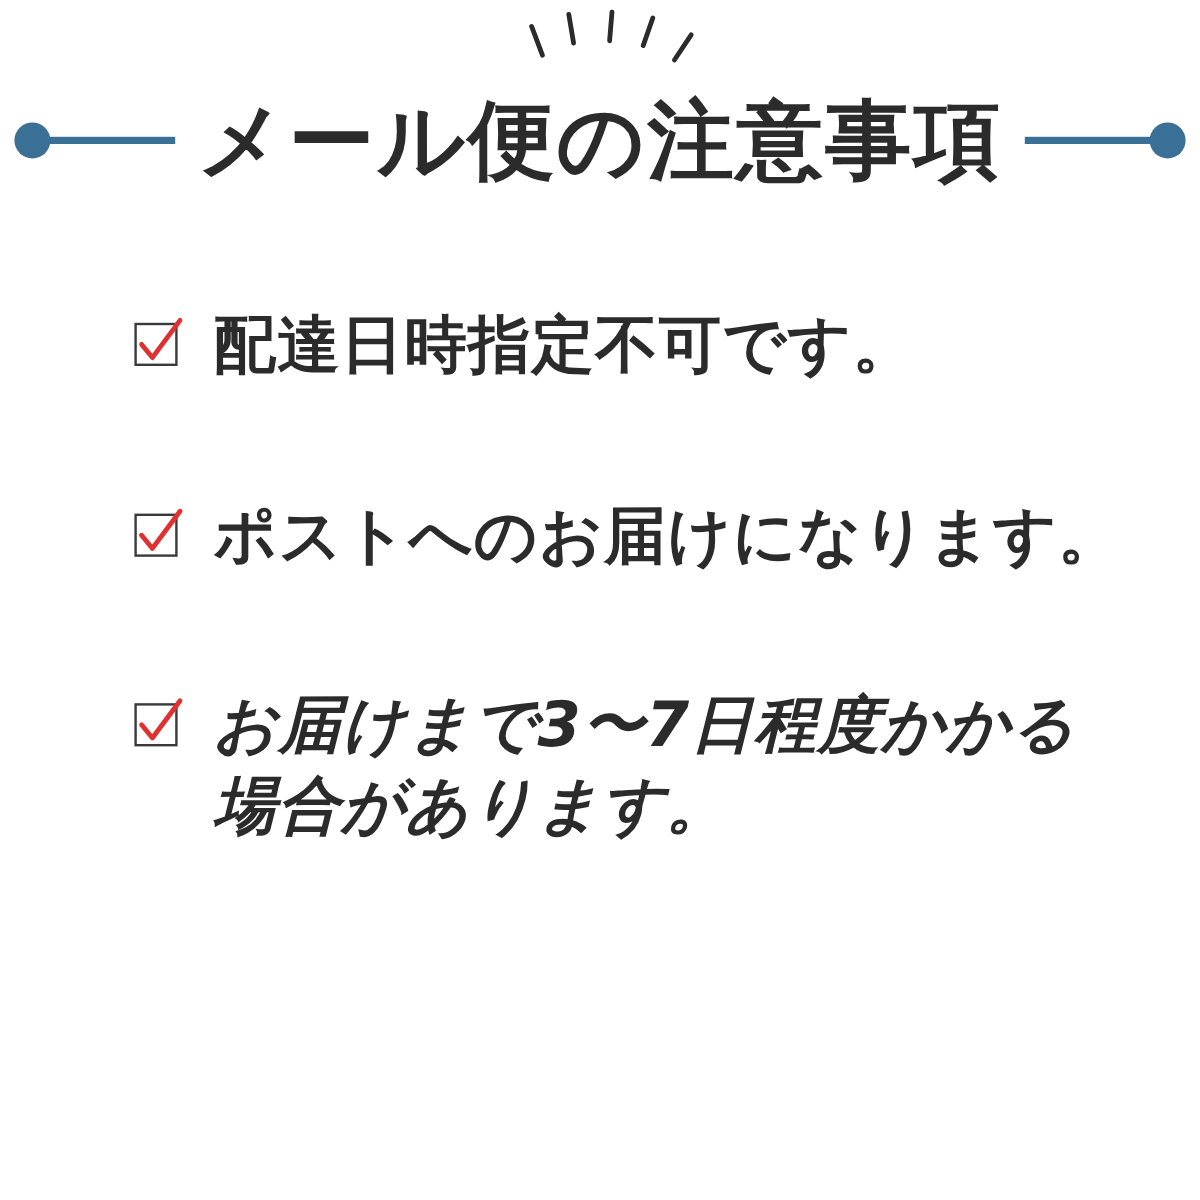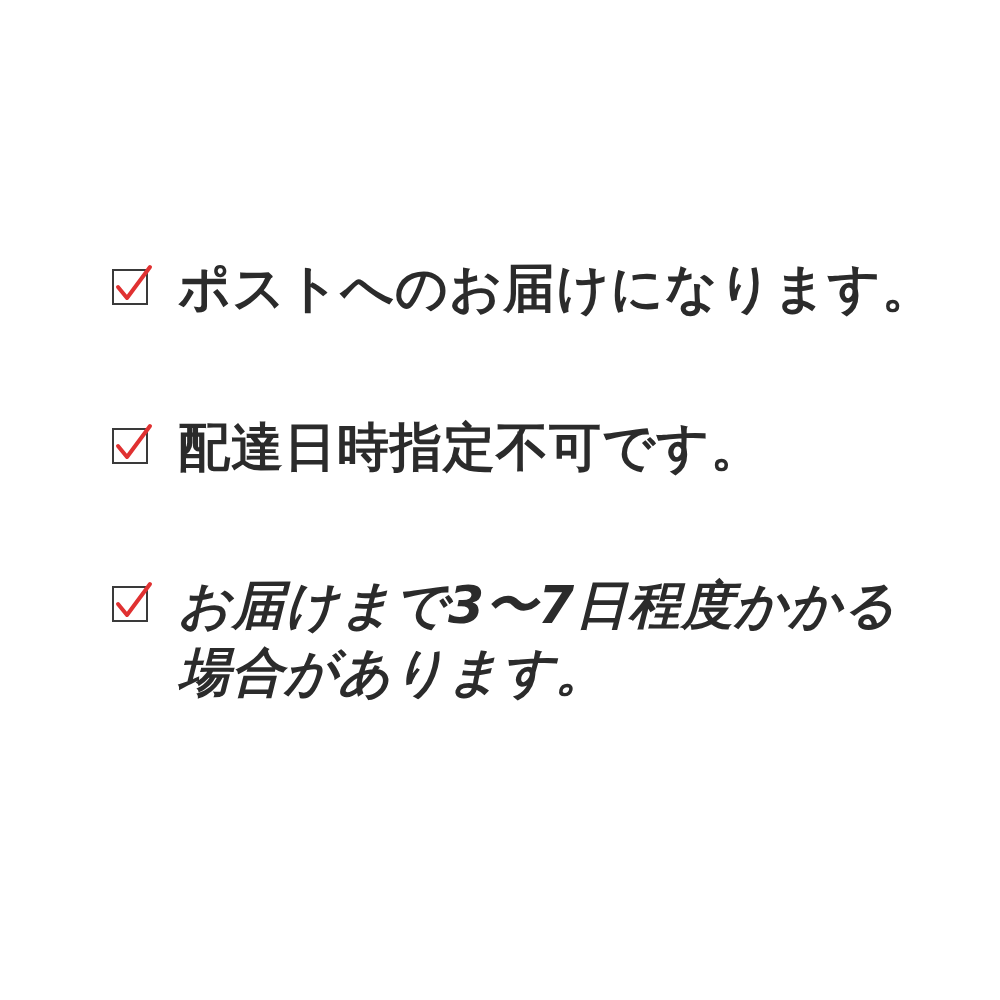--- a/index.html
+++ b/index.html
@@ -126,47 +126,69 @@
     line-height: 1.28;
     letter-spacing: 1px;
     font-family: "DejaVu Sans", "Liberation Sans", sans-serif;
   }
 </style>
 </head>
 <body>
 
 <div class="page">
 
+  <div class="header">
+
+    <svg class="sparkle" viewBox="0 0 1000 60">
+      <g stroke="#2b2b2b" stroke-width="4" stroke-linecap="round">
+        <line x1="452" y1="38" x2="443" y2="14"></line>
+        <line x1="478" y1="28" x2="474" y2="4"></line>
+        <line x1="508" y1="26" x2="510" y2="2"></line>
+        <line x1="536" y1="30" x2="544" y2="7"></line>
+        <line x1="562" y1="42" x2="576" y2="21"></line>
+      </g>
+    </svg>
+
+    <div class="title-row">
+      <div class="rule left">
+        <span class="dot"></span>
+      </div>
+      <div class="title">メール便の注意事項</div>
+      <div class="rule right">
+        <span class="dot"></span>
+      </div>
+    </div>
+  </div>
 
   <div class="list">
+
+    <div class="item">
+      <span class="checkbox">
+        <span class="box"></span>
+        <svg viewBox="0 0 44 44">
+          <polyline points="8,22 17,33 40,2" fill="none" stroke="#e03131" stroke-width="4" stroke-linecap="round" stroke-linejoin="round"></polyline>
+        </svg>
+      </span>
+      <span class="item-text">配達日時指定不可です。</span>
+    </div>
 
     <div class="item">
       <span class="checkbox">
         <span class="box"></span>
         <svg viewBox="0 0 44 44">
           <polyline points="8,22 17,33 40,2" fill="none" stroke="#e03131" stroke-width="4" stroke-linecap="round" stroke-linejoin="round"></polyline>
         </svg>
       </span>
       <span class="item-text">ポストへのお届けになります。</span>
     </div>
 
     <div class="item">
       <span class="checkbox">
         <span class="box"></span>
         <svg viewBox="0 0 44 44">
           <polyline points="8,22 17,33 40,2" fill="none" stroke="#e03131" stroke-width="4" stroke-linecap="round" stroke-linejoin="round"></polyline>
         </svg>
       </span>
-      <span class="item-text">配達日時指定不可です。</span>
-    </div>
-
-    <div class="item">
-      <span class="checkbox">
-        <span class="box"></span>
-        <svg viewBox="0 0 44 44">
-          <polyline points="8,22 17,33 40,2" fill="none" stroke="#e03131" stroke-width="4" stroke-linecap="round" stroke-linejoin="round"></polyline>
-        </svg>
-      </span>
       <span class="item-text">お届けまで3〜7日程度かかる場合があります。</span>
     </div>
 
   </div>
 </div>
 
 </body></html>

